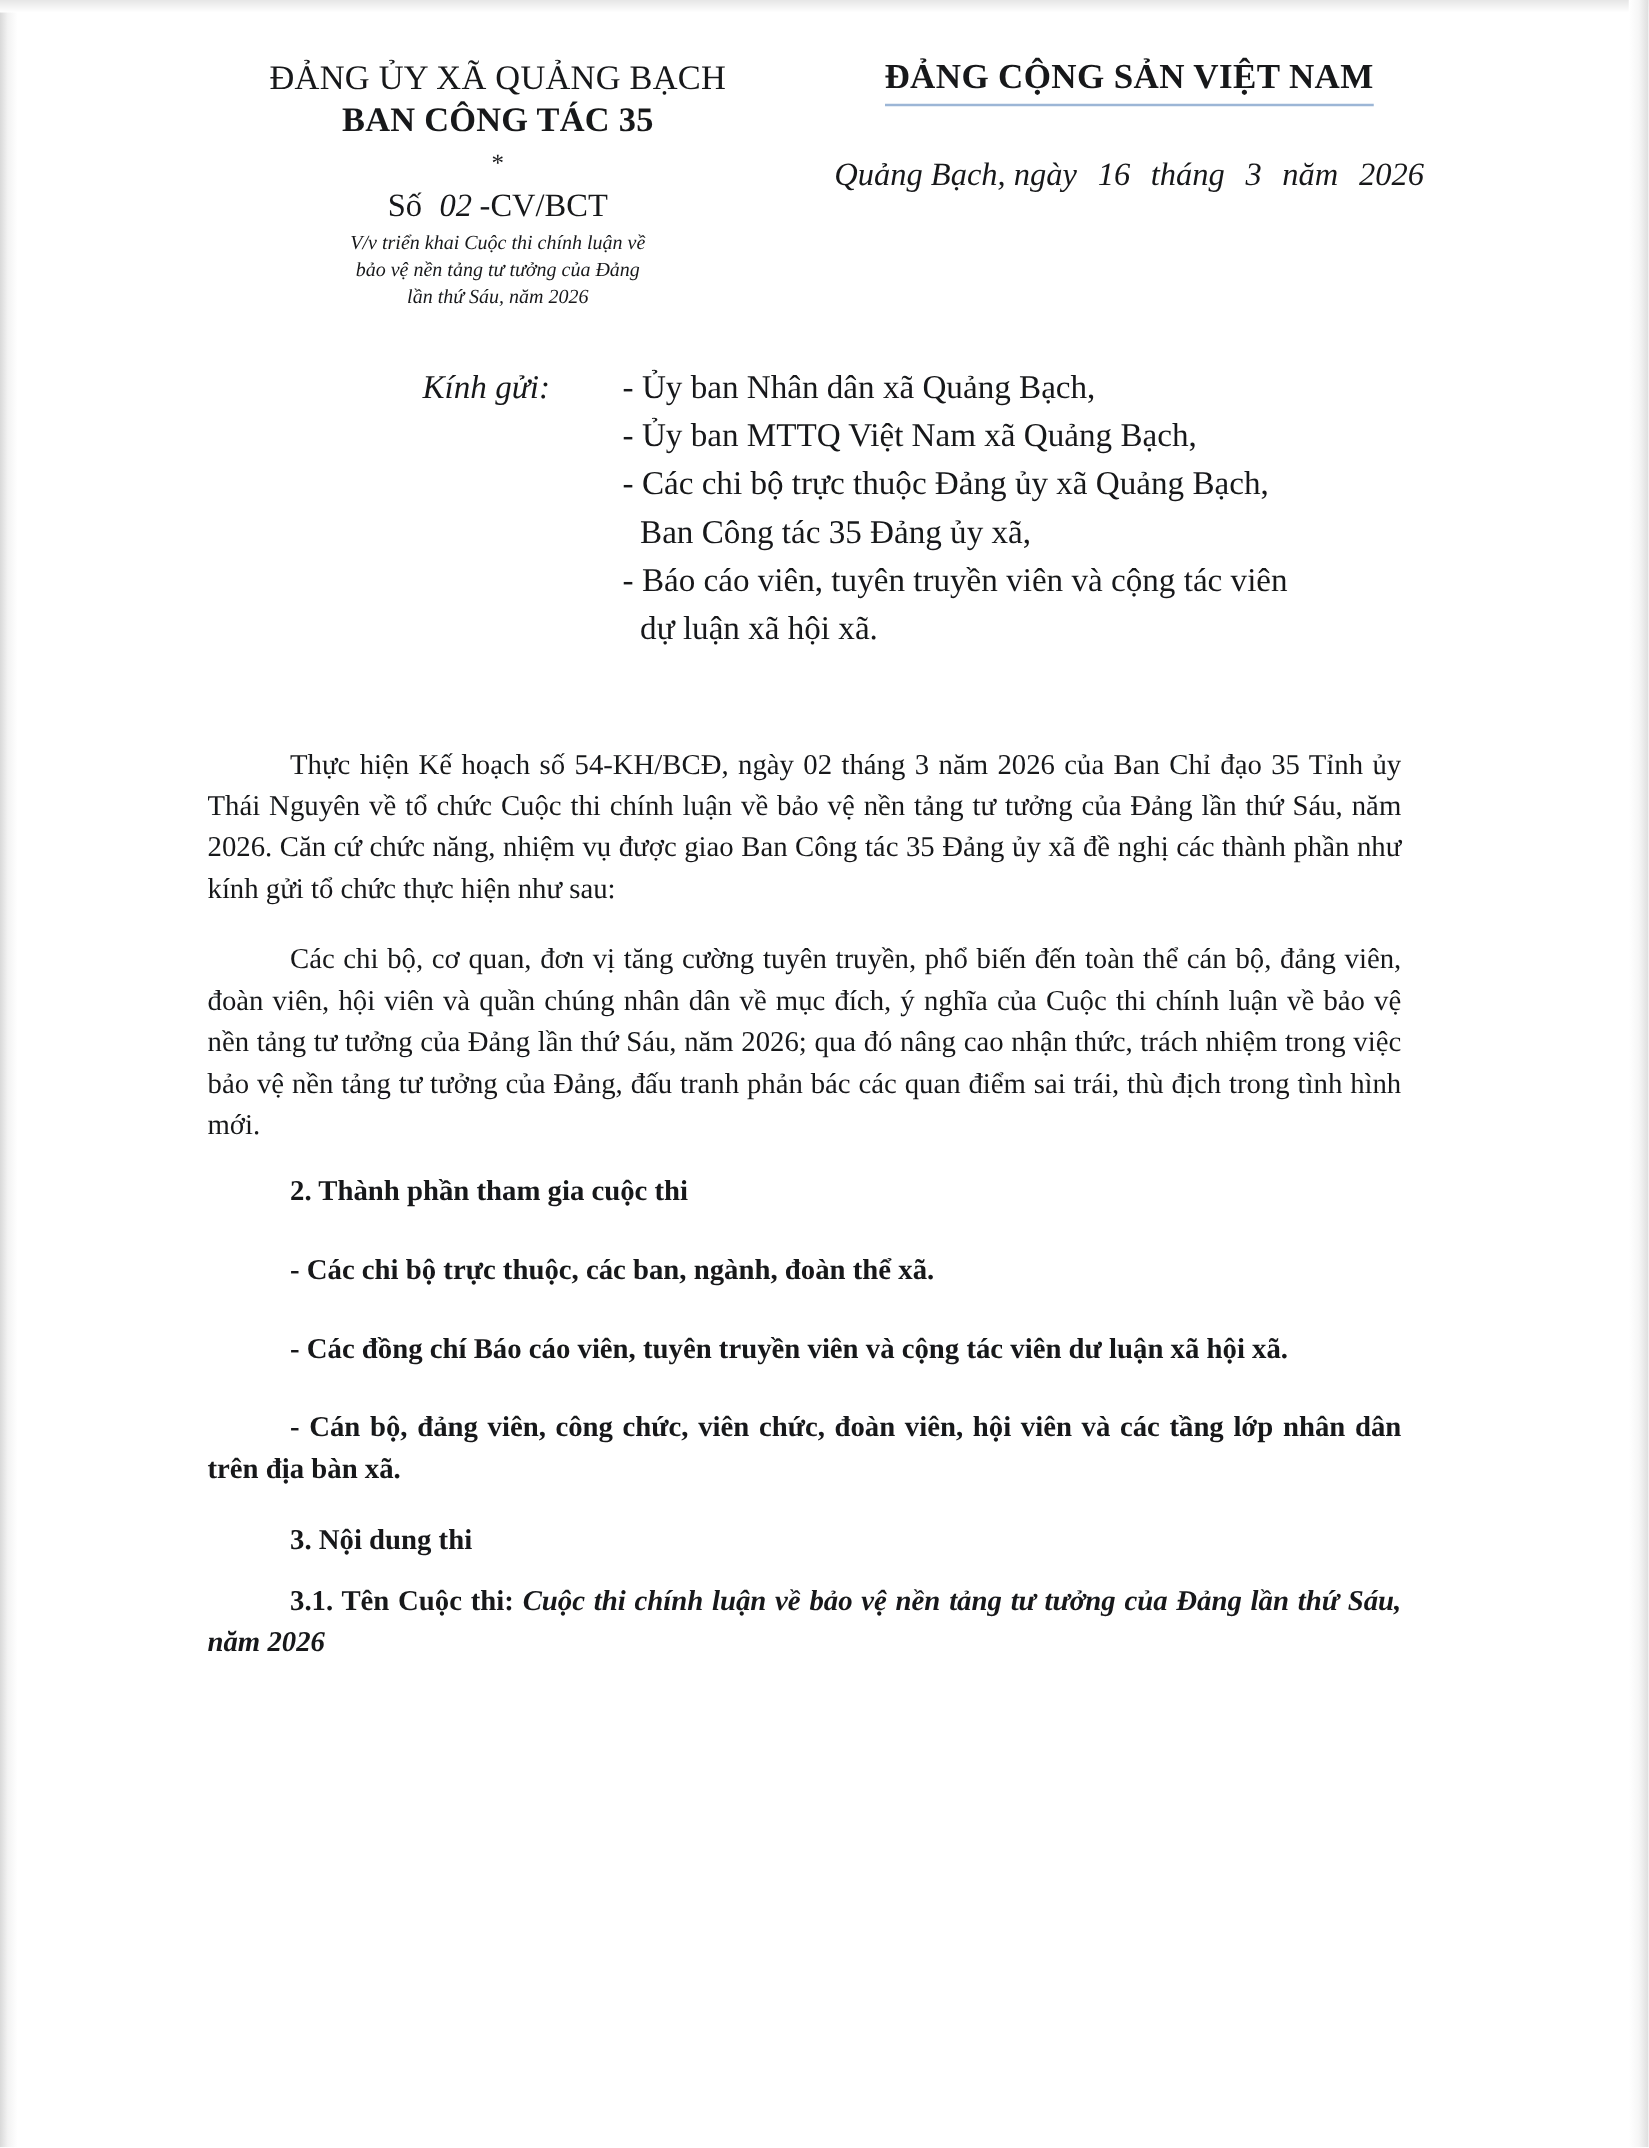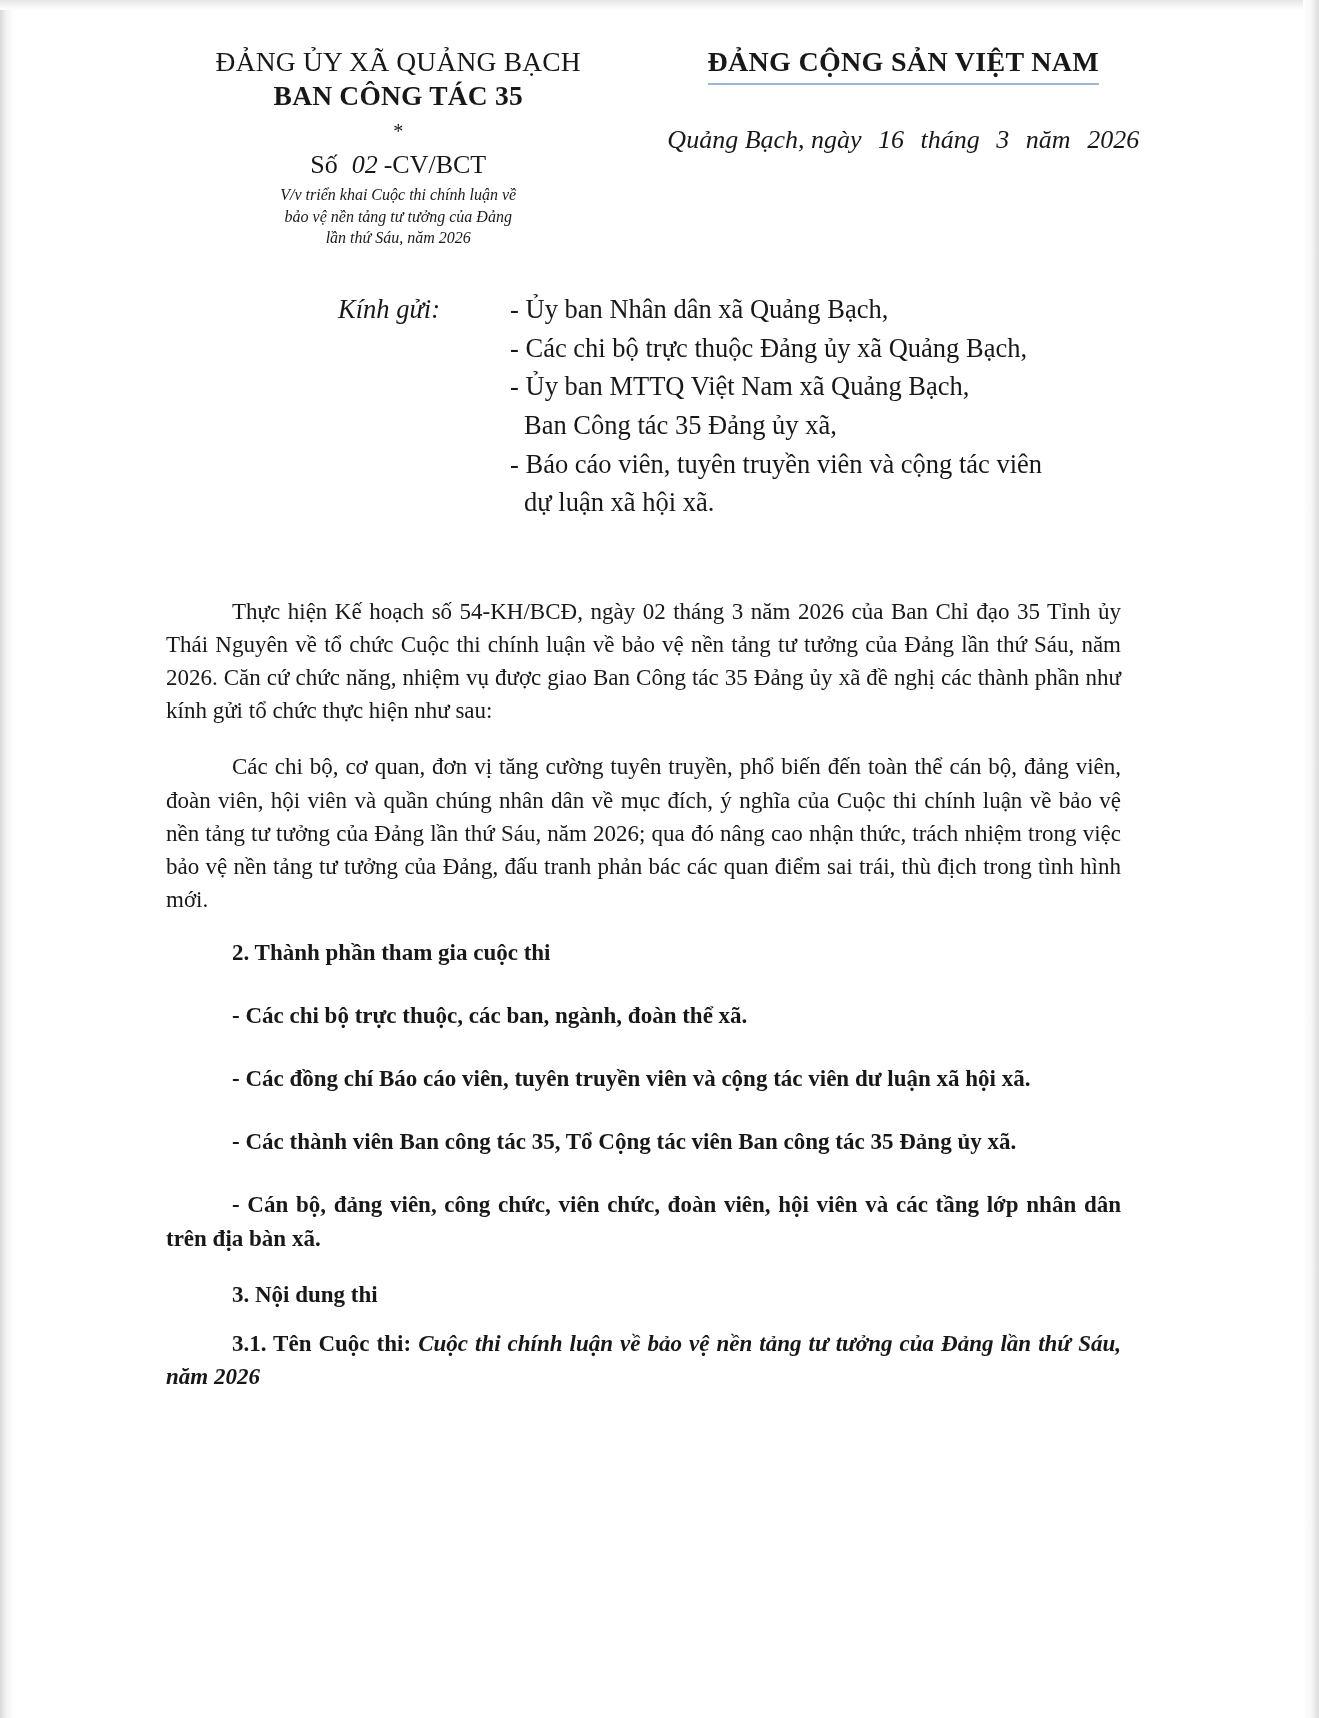--- a/index.html
+++ b/index.html
@@ -118,21 +118,21 @@
     display: flex;
     align-items: flex-start;
     gap: 48px;
   }
   .recip-label {
     font-style: italic;
     white-space: nowrap;
     padding-right: 10px;
   }
   .recip-list { flex: 1; }
-  .recip-item { white-space: nowrap; margin-left: 12px; }
+  .recip-item { white-space: nowrap; }
   .recip-hang { padding-left: 14px; }
 
   
   .body {
     position: absolute;
     left: 166px;
     top: 572px;
     width: 955px;
     font-size: 23px;
     line-height: 1.44;
@@ -201,41 +201,40 @@
         <span>2026</span>
       </div>
     </div>
   </div>
 
   <div class="recipients">
     <div class="recip-row">
       <div class="recip-label">Kính gửi:</div>
       <div class="recip-list">
         <div class="recip-item">- Ủy ban Nhân dân xã Quảng Bạch,</div>
+        <div class="recip-item">- Ủy ban MTTQ Việt Nam xã Quảng Bạch,</div>
         <div class="recip-item">- Các chi bộ trực thuộc Đảng ủy xã Quảng Bạch,</div>
-        <div class="recip-item">- Ủy ban MTTQ Việt Nam xã Quảng Bạch,</div>
         <div class="recip-item recip-hang">Ban Công tác 35 Đảng ủy xã,</div>
         <div class="recip-item">- Báo cáo viên, tuyên truyền viên và cộng tác viên</div>
         <div class="recip-item recip-hang">dự luận xã hội xã.</div>
       </div>
     </div>
   </div>
 
   <div class="body">
 
     <p class="para">Thực hiện Kế hoạch số 54-KH/BCĐ, ngày 02 tháng 3 năm 2026 của Ban Chỉ đạo 35 Tỉnh ủy Thái Nguyên về tổ chức Cuộc thi chính luận về bảo vệ nền tảng tư tưởng của Đảng lần thứ Sáu, năm 2026. Căn cứ chức năng, nhiệm vụ được giao Ban Công tác 35 Đảng ủy xã đề nghị các thành phần như kính gửi tổ chức thực hiện như sau:</p>
 
 
     <p class="para">Các chi bộ, cơ quan, đơn vị tăng cường tuyên truyền, phổ biến đến toàn thể cán bộ, đảng viên, đoàn viên, hội viên và quần chúng nhân dân về mục đích, ý nghĩa của Cuộc thi chính luận về bảo vệ nền tảng tư tưởng của Đảng lần thứ Sáu, năm 2026; qua đó nâng cao nhận thức, trách nhiệm trong việc bảo vệ nền tảng tư tưởng của Đảng, đấu tranh phản bác các quan điểm sai trái, thù địch trong tình hình mới.</p>
 
     <p class="heading">2. Thành phần tham gia cuộc thi</p>
 
     <p class="bullet">- Các chi bộ trực thuộc, các ban, ngành, đoàn thể xã.</p>
     <p class="bullet">- Các đồng chí Báo cáo viên, tuyên truyền viên và cộng tác viên dư luận xã hội xã.</p>
-    <p class="bullet">- Các thành viên Ban công tác 35, Tổ Cộng tác viên Ban công tác 35 Đảng ủy xã.</p>
     <p class="bullet">- Cán bộ, đảng viên, công chức, viên chức, đoàn viên, hội viên và các tầng lớp nhân dân trên địa bàn xã.</p>
 
     <p class="heading gap-before">3. Nội dung thi</p>
 
     <p class="para-3_1">
       <span>3.1. Tên Cuộc thi:</span>
       <span class="tail">Cuộc thi chính luận về bảo vệ nền tảng tư tưởng của Đảng lần thứ Sáu, năm 2026</span>
     </p>
 
   </div>

